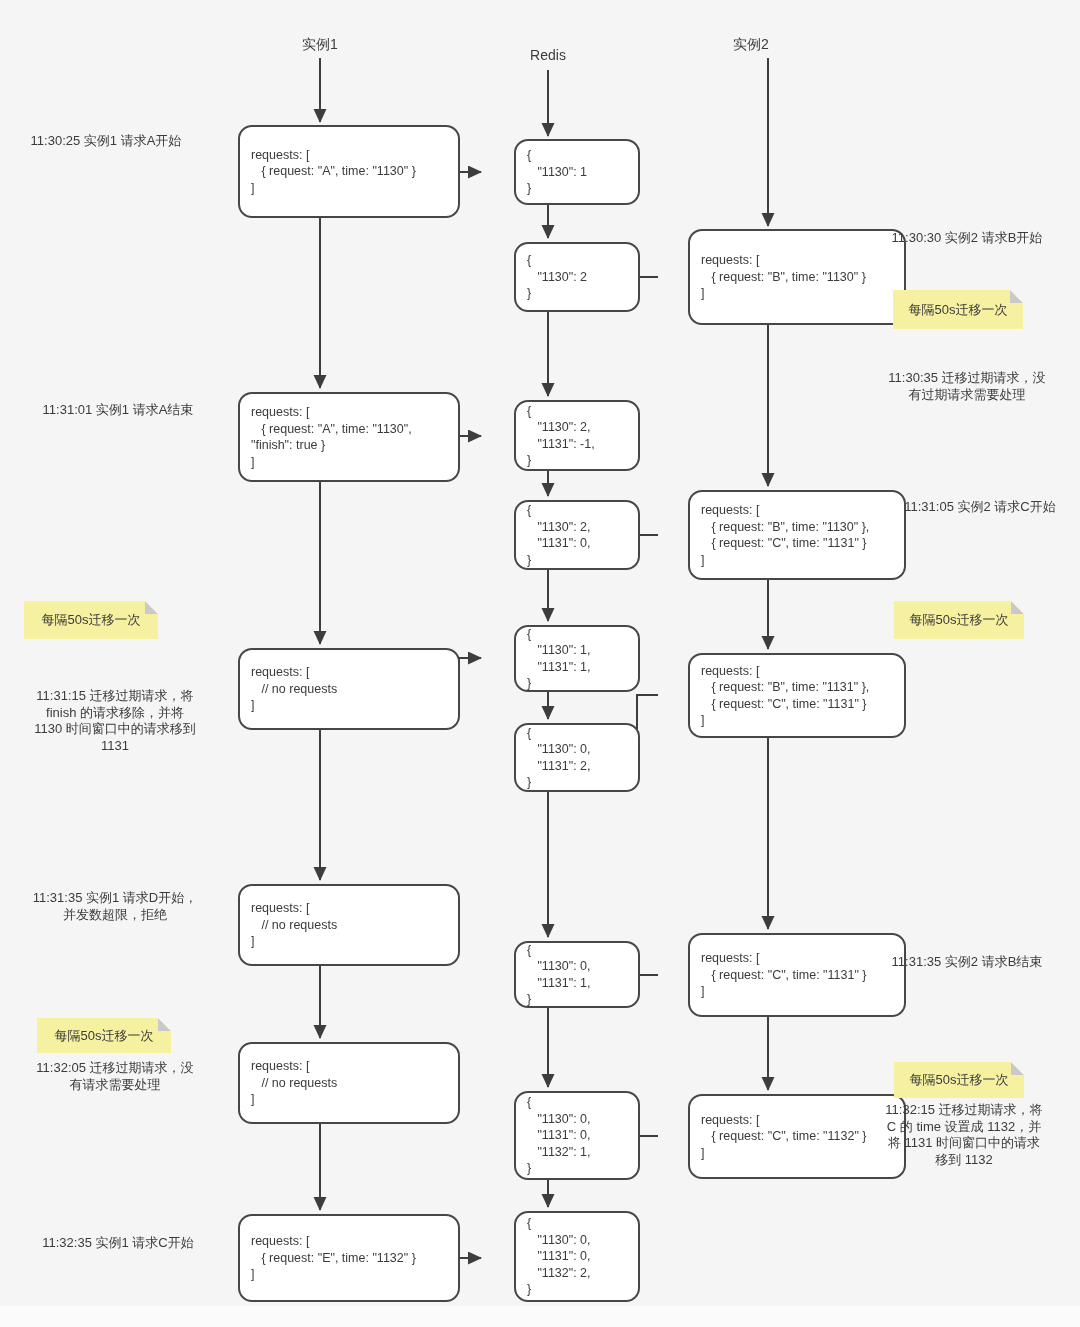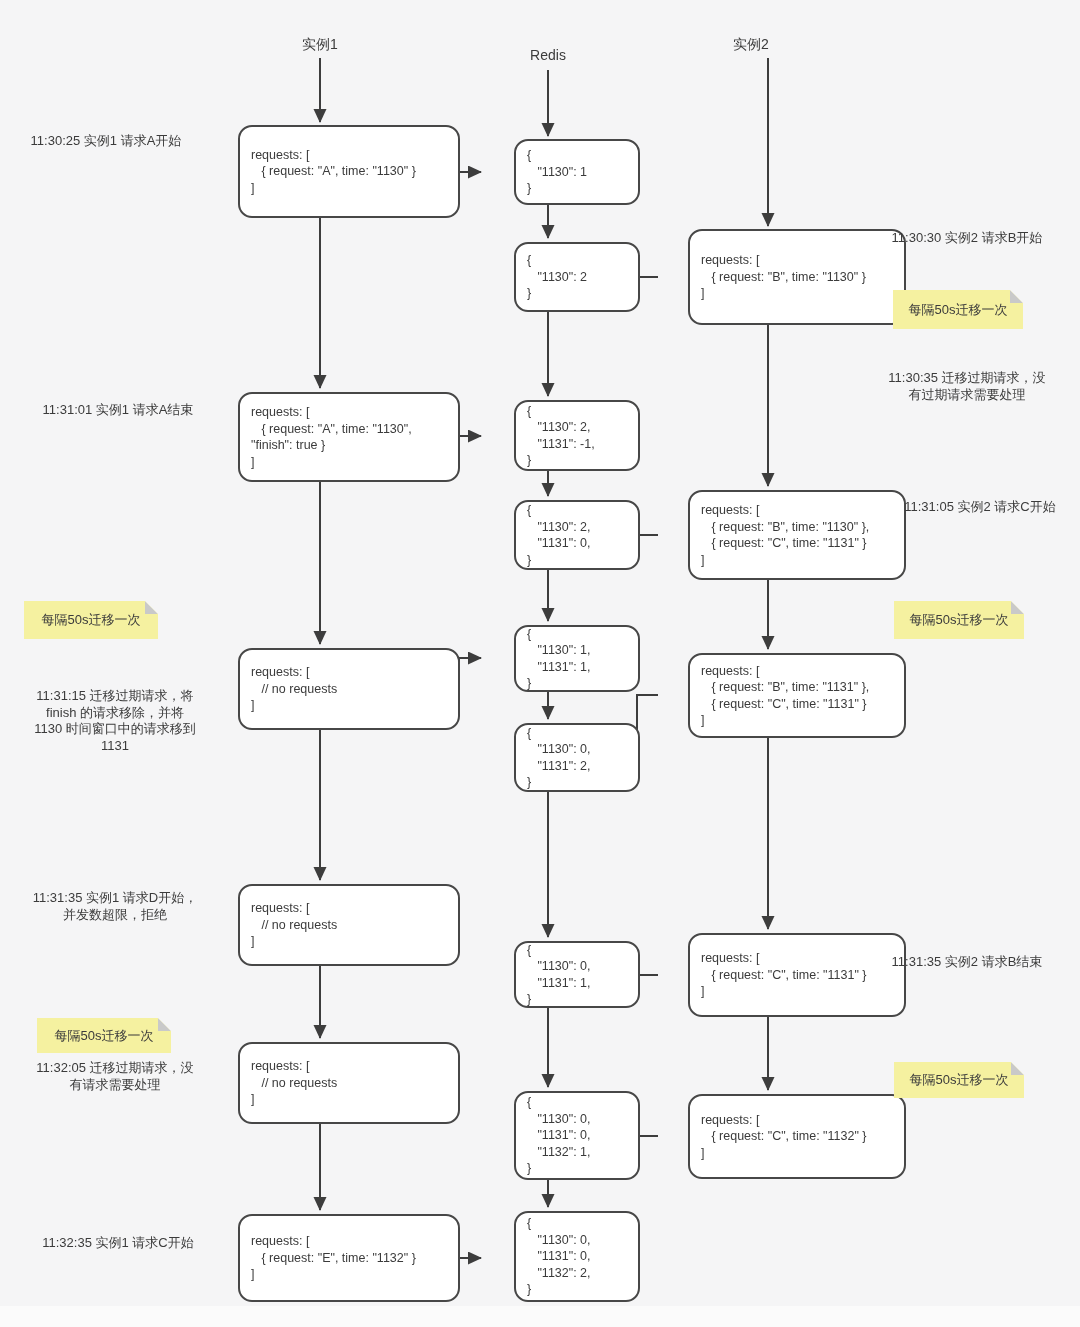--- a/index.html
+++ b/index.html
@@ -160,20 +160,24 @@
 并发数超限，拒绝</div>
   <div class="side-label" style="left:20px;top:1060px;width:190px;">11:32:05 迁移过期请求，没
 有请求需要处理</div>
   <div class="side-label" style="left:33px;top:1235px;width:170px;">11:32:35 实例1 请求C开始</div>
 
   <div class="side-label" style="left:878px;top:230px;width:178px;">11:30:30 实例2 请求B开始</div>
   <div class="side-label" style="left:872px;top:342px;width:190px;margin-top:28px;">11:30:35 迁移过期请求，没
 有过期请求需要处理</div>
   <div class="side-label" style="left:878px;top:499px;width:178px;margin-left:13px;">11:31:05 实例2 请求C开始</div>
   <div class="side-label" style="left:878px;top:954px;width:178px;">11:31:35 实例2 请求B结束</div>
+  <div class="side-label" style="left:866px;top:1102px;width:196px;">11:32:15 迁移过期请求，将
+C 的 time 设置成 1132，并
+将 1131 时间窗口中的请求
+移到 1132</div>
 
   <div class="note" style="left:24px;top:601px;width:134px;height:38px;">
     <span>每隔50s迁移一次</span>
     <span class="note-fold"></span>
     <span class="note-cut"></span>
   </div>
   <div class="note" style="left:37px;top:1018px;width:134px;height:35px;">
     <span>每隔50s迁移一次</span>
     <span class="note-fold"></span>
     <span class="note-cut"></span>

